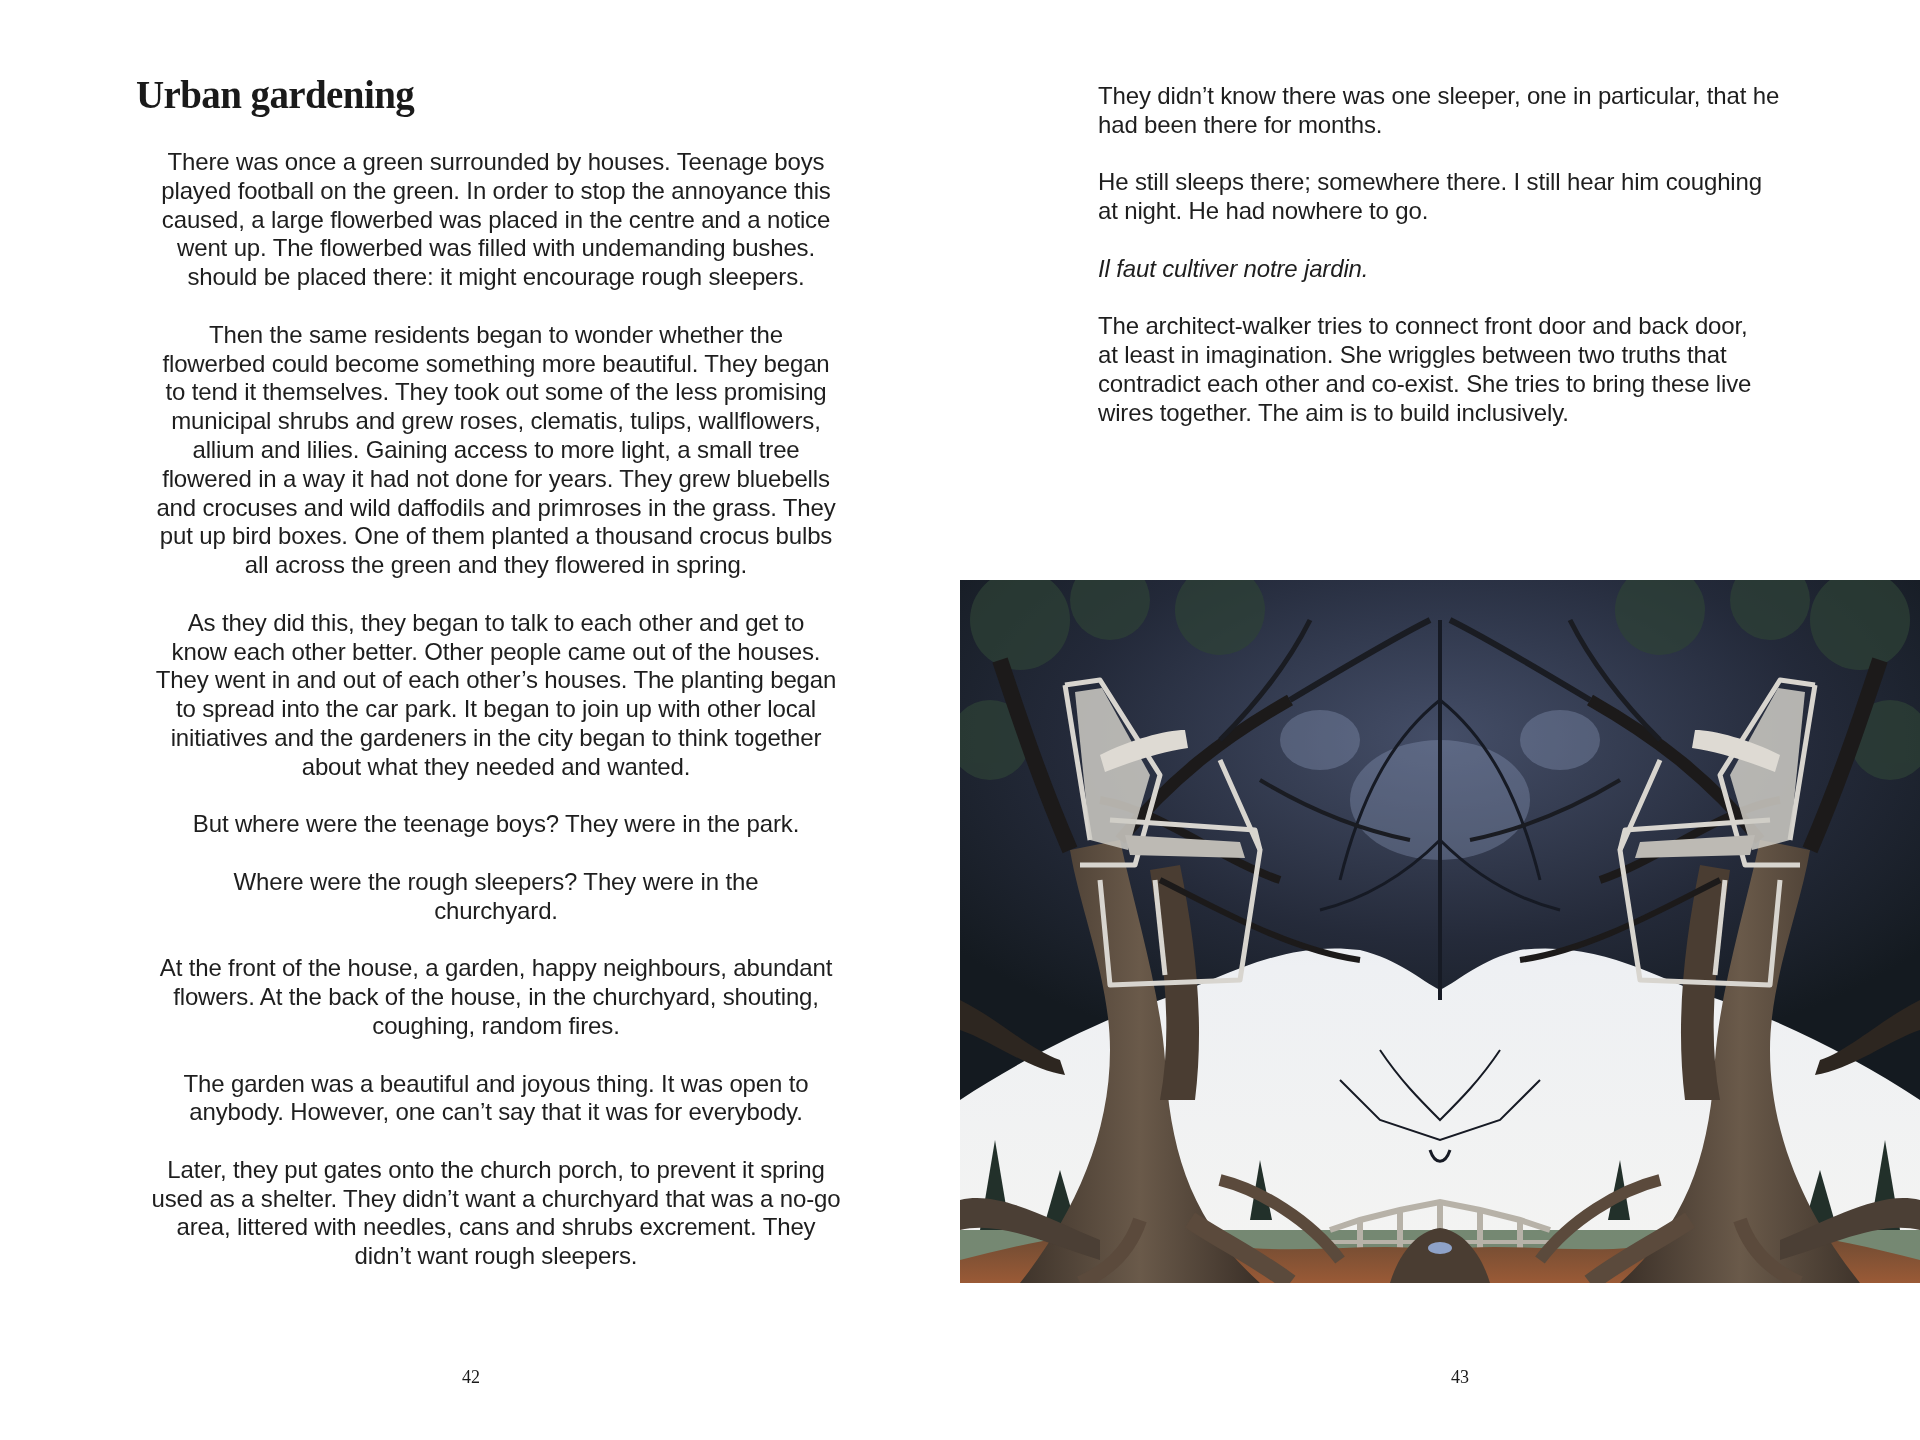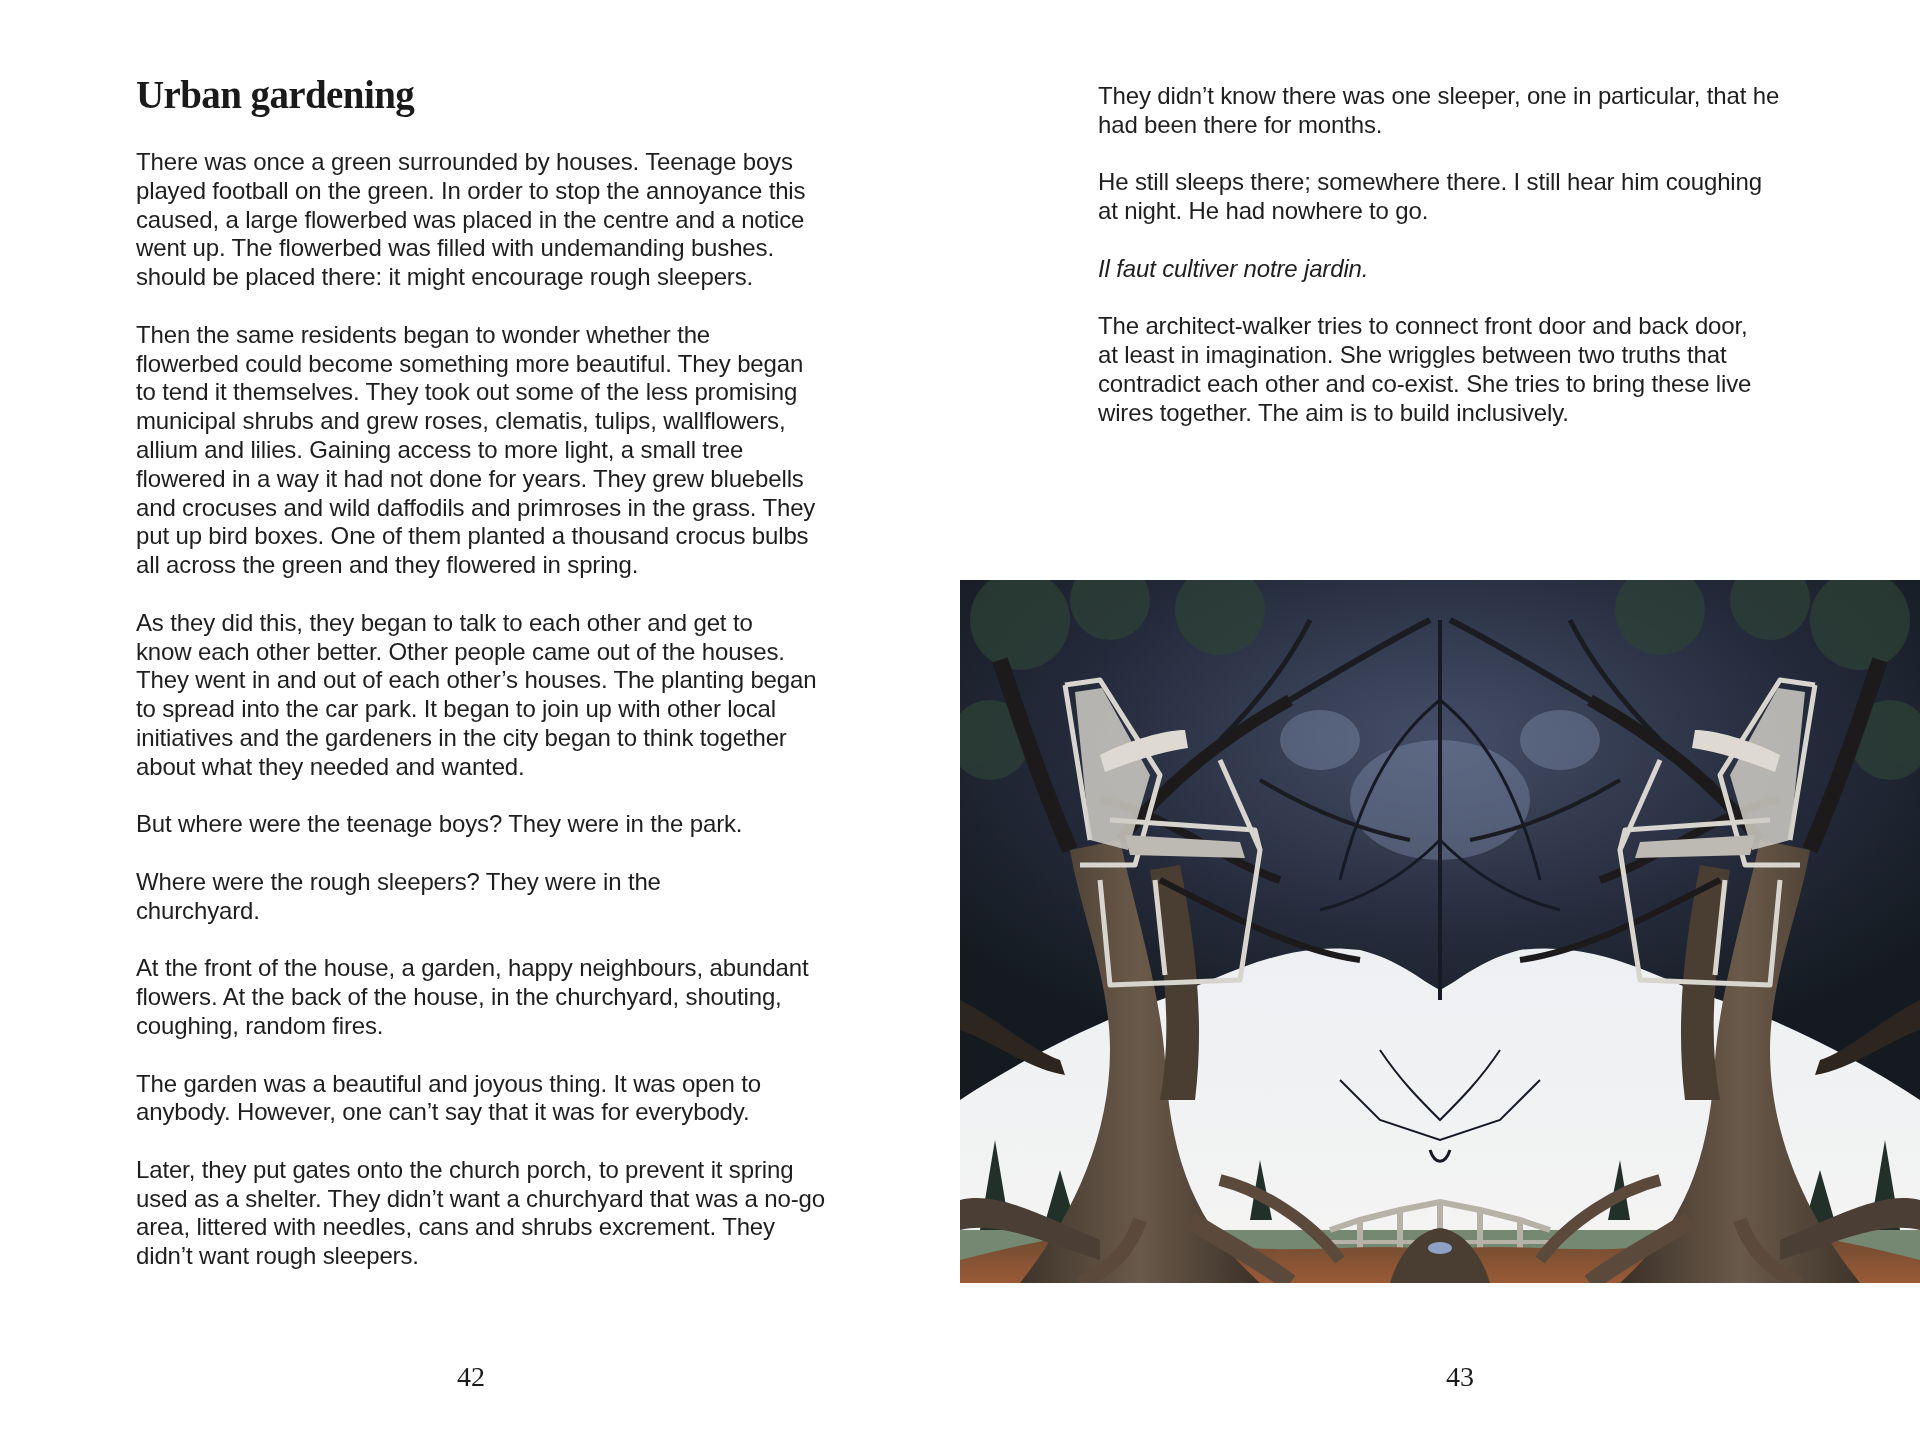--- a/index.html
+++ b/index.html
@@ -53,32 +53,33 @@
     .text-block .para {
       display: block;
       margin: 0 0 28.8px 0;
     }
     .text-block .para.italic .line { font-style: italic; }
 
     .left-body {
       left: 136px;
       top: 148px;
       width: 720px;
+      text-align: center;
     }
     .right-body {
       left: 138px; 
       top: 82px;
       width: 720px;
     }
 
     .page-number {
       position: absolute;
       top: 1362px;
       font-family: "Liberation Serif", "DejaVu Serif", serif;
-      font-size: 28px;
+      font-size: 18px;
       line-height: 30px;
       color: #1a1a1a;
       width: 60px;
       text-align: center;
     }
     .page-number.left { left: 441px; }
     .page-number.right { left: 470px; } 
 
     .photo {
       position: absolute;

